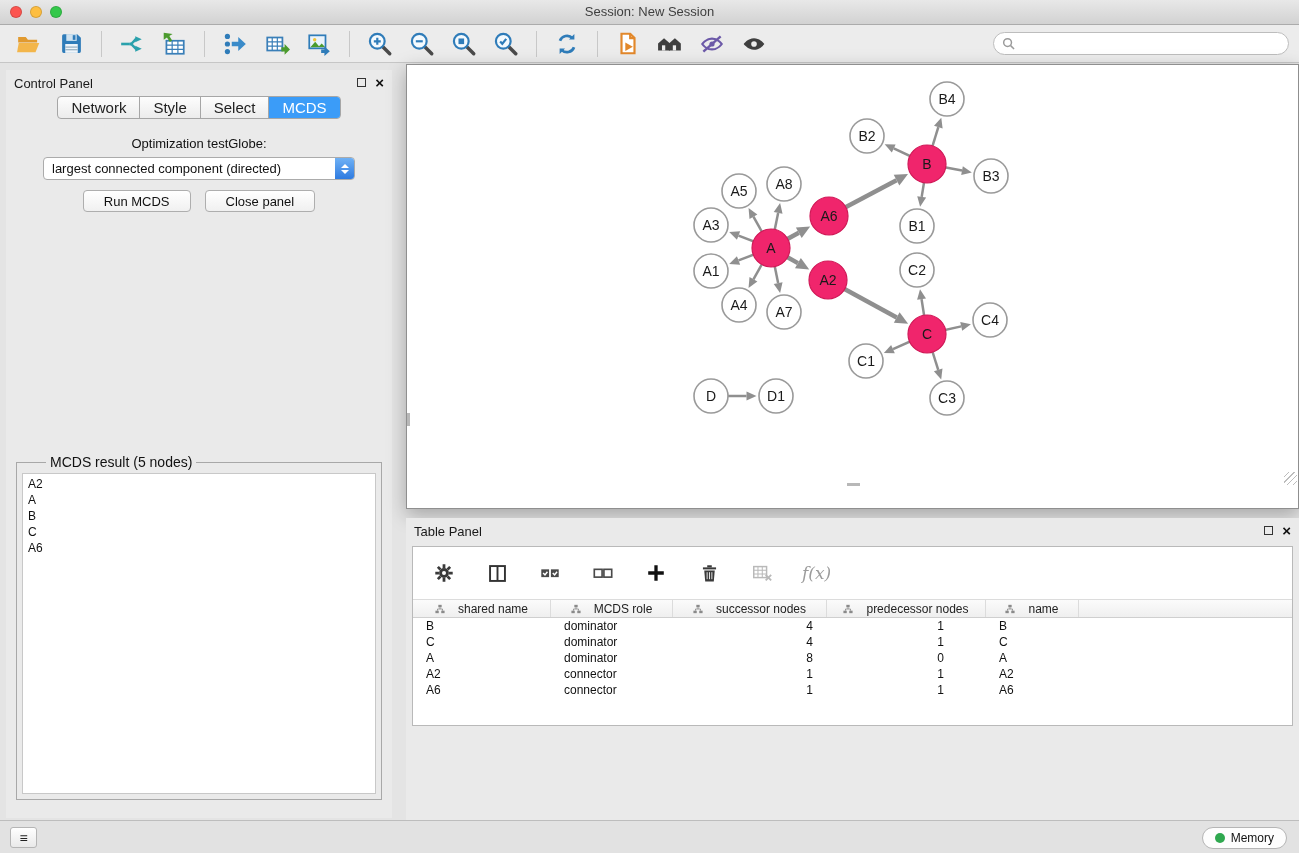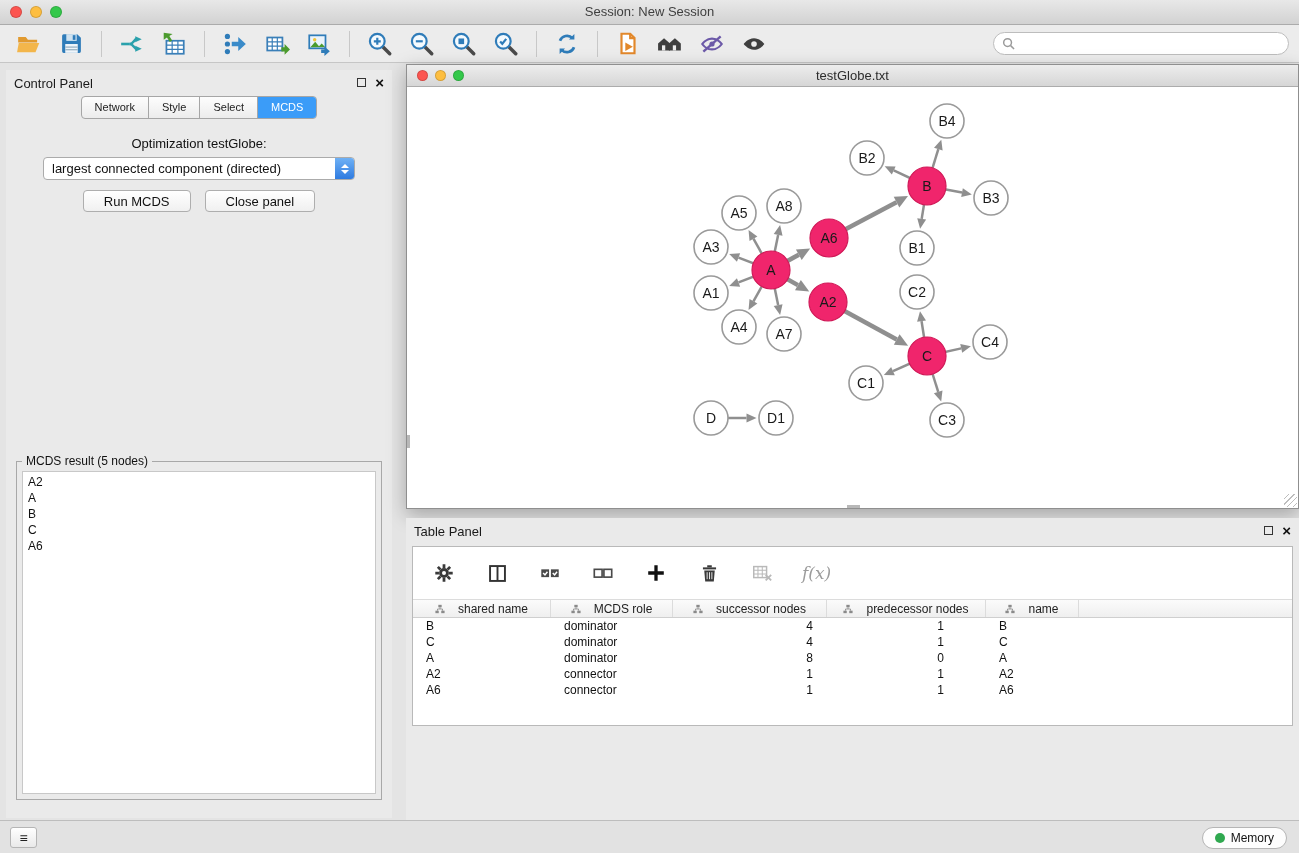--- a/index.html
+++ b/index.html
@@ -25,42 +25,42 @@
 
   
   .control-panel { position:absolute; left:6px; top:70px; width:386px; height:748px; background:#EAEAEA; }
   .panel-title { position:absolute; top:6px; left:8px; font-size:13px; color:#1a1a1a; }
   .panel-ctrls { position:absolute; top:7px; right:8px; display:flex; gap:9px; align-items:center; }
   .float-icon { width:9px; height:9px; border:1.5px solid #333; display:inline-block; }
   .close-icon { font-size:15px; font-weight:bold; color:#111; line-height:11px; }
 
   .seg { display:flex; border:1px solid #A6A6A6; border-radius:4px; overflow:hidden;
     background:linear-gradient(#FDFDFD,#ECECEC); }
-  .seg .tab { padding:2px 13px; font-size:11px; color:#222; border-right:1px solid #A6A6A6; line-height:17px; }
+  .seg .tab { padding:2px 13px; font-size:15px; color:#222; border-right:1px solid #A6A6A6; line-height:17px; }
   .seg .tab:last-child { border-right:none; }
   .seg .tab.active { background:#3B9CF8; color:#fff; }
   .cp-tabs { position:absolute; top:26px; left:0; right:0; display:flex; justify-content:center; }
 
   .cp-opt-label { position:absolute; top:66px; width:100%; text-align:center; font-size:13px; color:#111; }
   .dropdown { position:absolute; top:87px; left:37px; width:312px; height:23px; background:#fff;
     border:1px solid #ABABAB; border-radius:4px; display:flex; align-items:center; }
   .dd-text { flex:1; font-size:13px; color:#111; padding:0 8px; white-space:nowrap; overflow:hidden; }
   .dd-stepper { width:19px; height:21px; border-radius:0 3px 3px 0; background:linear-gradient(#6FB1F5,#2F7BE0);
     display:flex; flex-direction:column; align-items:center; justify-content:center; gap:2px; }
   .dd-stepper i { display:block; width:0; height:0; border-left:4px solid transparent; border-right:4px solid transparent; }
   .dd-stepper .up { border-bottom:4px solid #fff; }
   .dd-stepper .down { border-top:4px solid #fff; }
 
   .cp-buttons { position:absolute; top:120px; width:100%; display:flex; justify-content:center; gap:14px; }
   .btn { height:22px; padding:0 20px; font-size:13px; color:#111; border:1px solid #AEAEAE; border-radius:4px;
     background:linear-gradient(#FFFFFF,#F0F0F0); font-family:"Liberation Sans",sans-serif; }
 
   fieldset.mcds-result { position:absolute; top:384px; left:10px; right:10px; bottom:18px;
     border:1px solid #A8A8A8; padding:3px 5px 5px; background:transparent; }
-  fieldset.mcds-result legend { padding:0 4px; font-size:12px; color:#111; }
+  fieldset.mcds-result legend { padding:0 4px; font-size:14px; color:#111;margin-left:24px; }
   .result-box { width:100%; height:100%; background:#fff; border:1px solid #C8C8C8; overflow:auto; padding:2px 0; }
   .result-item { font-size:12px; line-height:16px; padding:0 5px; color:#111; }
 
   
   .net-window { position:absolute; left:406px; top:64px; width:893px; height:445px; background:#fff;
     border:1px solid #8F8F8F; box-shadow:0 6px 18px rgba(0,0,0,.28); }
   .net-titlebar { height:22px; background:linear-gradient(#EDEDED,#D6D6D6); border-bottom:1px solid #ACACAC;
     text-align:center; line-height:21px; font-size:13px; color:#2c2c2c; position:relative; }
   .net-traffic { position:absolute; left:10px; top:5px; display:flex; gap:7px; }
   .net-traffic .light { width:11px; height:11px; }
@@ -282,28 +282,20 @@
         <div class="result-item">A2</div>
         <div class="result-item">A</div>
         <div class="result-item">B</div>
         <div class="result-item">C</div>
         <div class="result-item">A6</div>
       </div>
   </fieldset>
 </div>
 
 <div class="net-window">
-  <div class="net-titlebar">
-    <div class="net-traffic">
-      <span class="light red"></span>
-      <span class="light yellow"></span>
-      <span class="light green"></span>
-    </div>
-    <span>testGlobe.txt</span>
-  </div>
   <div class="net-canvas">
     <svg id="graph-svg" width="891" height="421">
         <line x1="364" y1="183" x2="331.5455104604104" y2="170.55911234315735" stroke="#8F8F8F" stroke-width="2.5"></line>
         <polygon points="322.20804928738994,166.97975222683283 333.1562225127565,166.35725481529812 329.93479840806435,174.76096987101658" fill="#8F8F8F"></polygon>
         <line x1="364" y1="183" x2="346.44127532287536" y2="151.72352166887168" stroke="#8F8F8F" stroke-width="2.5"></line>
         <polygon points="341.54592775579897,143.00368381501687 350.36520235711004,149.52061526368732 342.5173482886407,153.92642807405605" fill="#8F8F8F"></polygon>
         <line x1="364" y1="183" x2="371.1277322334419" y2="147.9096259276706" stroke="#8F8F8F" stroke-width="2.5"></line>
         <polygon points="373.118331476343,138.10975273185005 375.53767517156115,148.80539558697606 366.7177892953227,147.01385626836512" fill="#8F8F8F"></polygon>
         <line x1="364" y1="183" x2="331.5455104604104" y2="195.44088765684265" stroke="#8F8F8F" stroke-width="2.5"></line>
         <polygon points="322.20804928738994,199.02024777316717 329.93479840806435,191.23903012898342 333.1562225127565,199.64274518470188" fill="#8F8F8F"></polygon>

